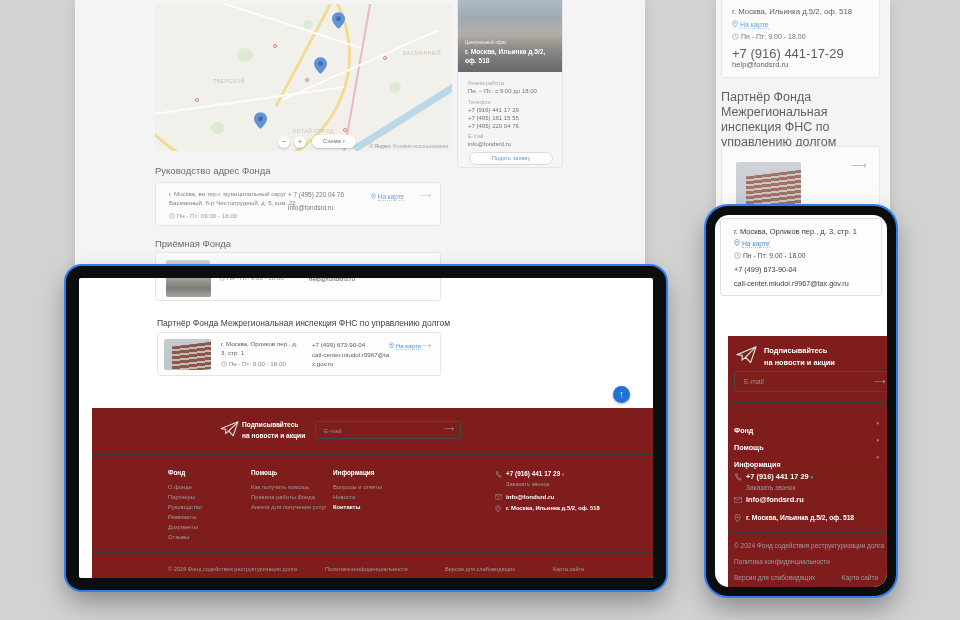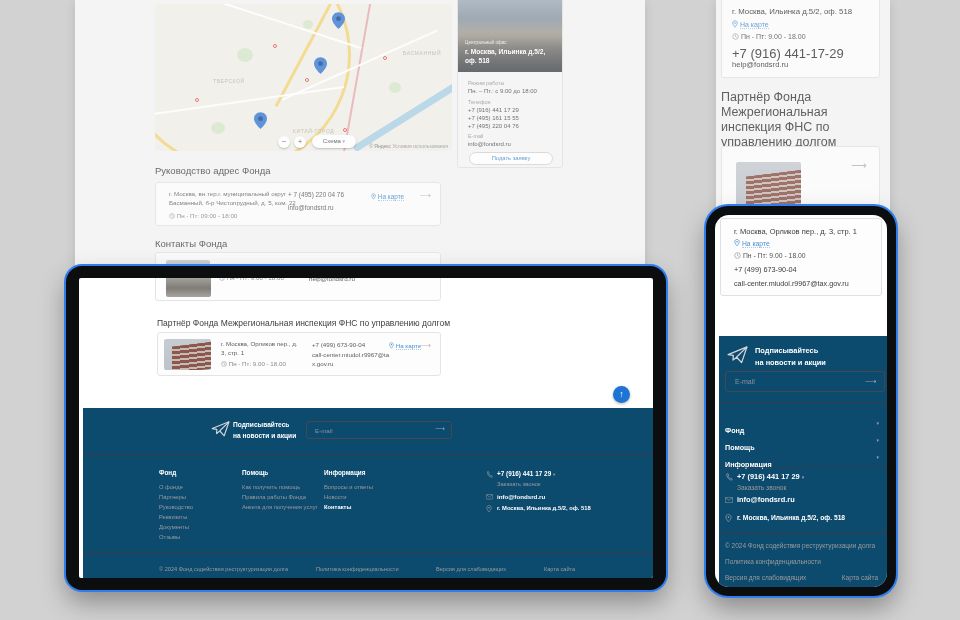--- a/index.html
+++ b/index.html
@@ -16,21 +16,21 @@
   .arrow{position:absolute;color:#b9b9b9}
   .photo{position:absolute;border-radius:2px;overflow:hidden}
   .ph-street{background:linear-gradient(180deg,#c9ced3 0%,#b7b3ab 42%,#96938e 62%,#807c78 78%,#a7a39e 100%)}
   .ph-office{background:linear-gradient(180deg,#a3b2bf 0%,#8e9aa6 28%,#a9a296 52%,#8d8880 70%,#6e6d6c 100%)}
   .ph-fns{background:linear-gradient(180deg,#c7ccd1 0%,#bdc3c9 100%)}
   .ph-fns::after{content:"";position:absolute;left:16%;right:-4%;top:16%;bottom:-4%;
     background:repeating-linear-gradient(180deg,#8d574d 0 3px,#c6bcb4 3px 5px);transform:skewY(-7deg)}
   .shade{position:absolute;left:0;right:0;bottom:0;height:55%;background:linear-gradient(180deg,rgba(40,50,60,0) 0%,rgba(40,50,60,.55) 100%)}
   .device{position:absolute;background:#0c0d0f;box-shadow:0 0 0 2px #2e7ef0,0 12px 26px rgba(0,0,0,.35)}
   .screen{position:absolute;background:#fff;overflow:hidden}
-  .footer{position:absolute;left:4px;right:0;background:#0c4a6e}
+  .footer{position:absolute;left:13px;right:0;background:#7f1d1d}
   .fdiv{position:absolute;left:0;right:0;height:1px;background:#3a3e44}
   .ftitle{position:absolute;color:#fff;font-weight:bold;white-space:nowrap}
   .fitem{position:absolute;color:#9b9b9b;white-space:nowrap}
   .fwhite{color:#fff;font-weight:bold}
   .fmail{position:absolute;background:transparent;border:1px solid #45494f;border-radius:3px;color:#ddd;outline:none}
   .fmail::placeholder{color:#8d9299}
   .map{position:absolute;background:#f2f0e9;border-radius:4px;overflow:hidden}
   .rd{position:absolute}
   .metro{position:absolute;width:4px;height:4px;border:1.2px solid #e05a55;border-radius:50%;background:#fff}
   .park{position:absolute;background:#d9e8cc;border-radius:50%}
@@ -118,21 +118,21 @@
         <div class="abs" style="left:215px;top:10px;font-size:6.4px;white-space:nowrap">
           <svg width="5" height="7" viewBox="0 0 10 12" style="display:inline-block;vertical-align:-1px">
               <path d="M5 .5C2.9.5 1.2 2.2 1.2 4.3c0 2.6 3.8 7 3.8 7s3.8-4.4 3.8-7C8.8 2.2 7.1.5 5 .5z" fill="none" stroke="#4a90d2" stroke-width="1.2"></path>
               <circle cx="5" cy="4.3" r="1.3" fill="#4a90d2"></circle>
             </svg>
           <span class="maplink">На карте</span>
         </div>
         <div class="arrow" style="right:9px;top:8px;font-size:8px">⟶</div>
       </div>
 
-      <div class="sec-title" style="left:80px;top:238px">Контакты Фонда</div>
+      <div class="sec-title" style="left:80px;top:238px">Приёмная Фонда</div>
       <div class="card" style="left:80px;top:252px;width:286px;height:40px">
         <div class="photo ph-street" style="left:10px;top:7px;width:44px;height:26px"></div>
       </div>
 
       <div class="card" style="left:382px;top:-4px;width:106px;height:172px;background:#f6f6f6;border-color:#e2e2e2">
         <div class="photo ph-office" style="left:0;top:0;width:104px;height:75px;border-radius:2px 2px 0 0">
           <div class="shade"></div>
           <div class="abs" style="left:7px;bottom:27px;font-size:4.6px;color:#e8edf2">Центральный офис</div>
           <div class="abs" style="left:7px;bottom:6px;width:92px;font-size:6.6px;font-weight:bold;color:#fff;line-height:1.35">г. Москва, Ильинка д.5/2, оф. 518</div>
         </div>

